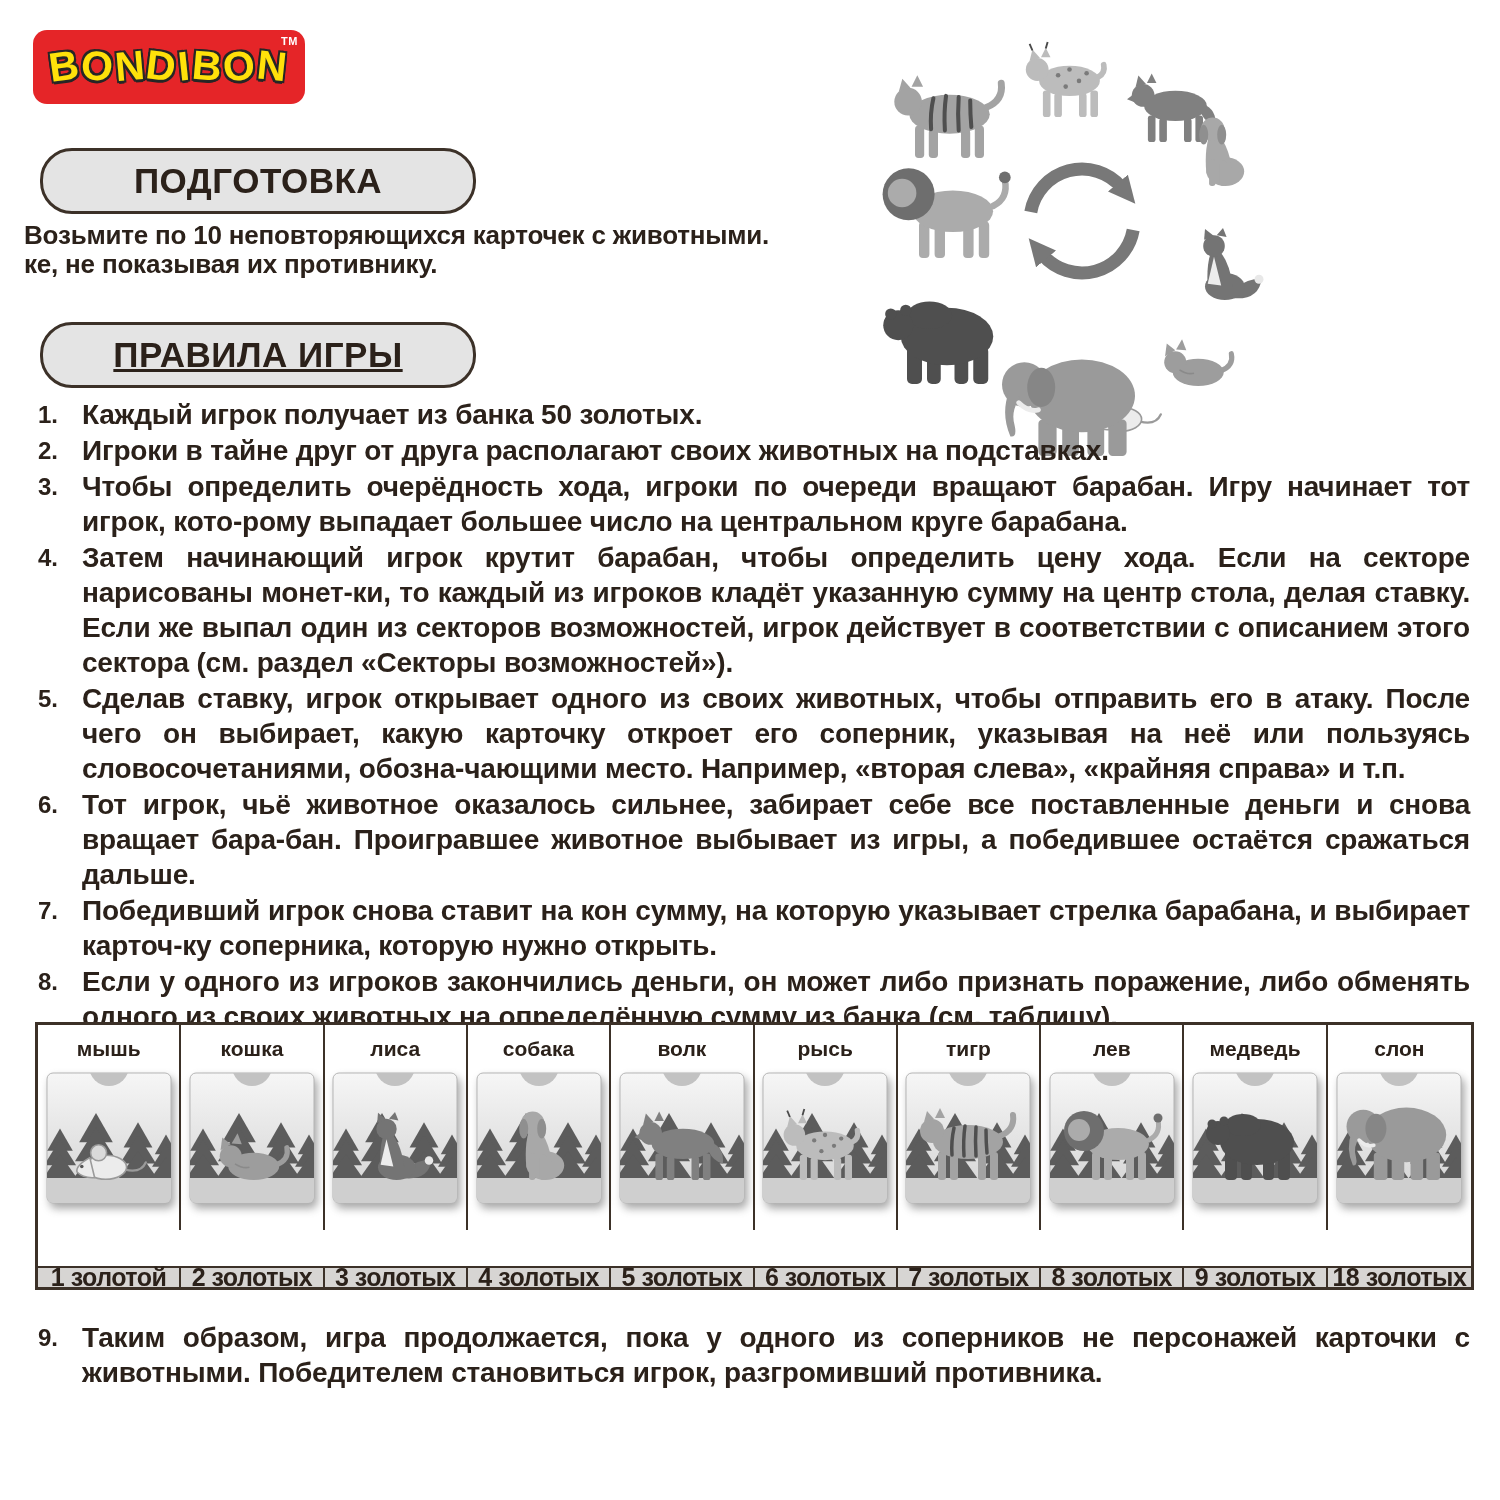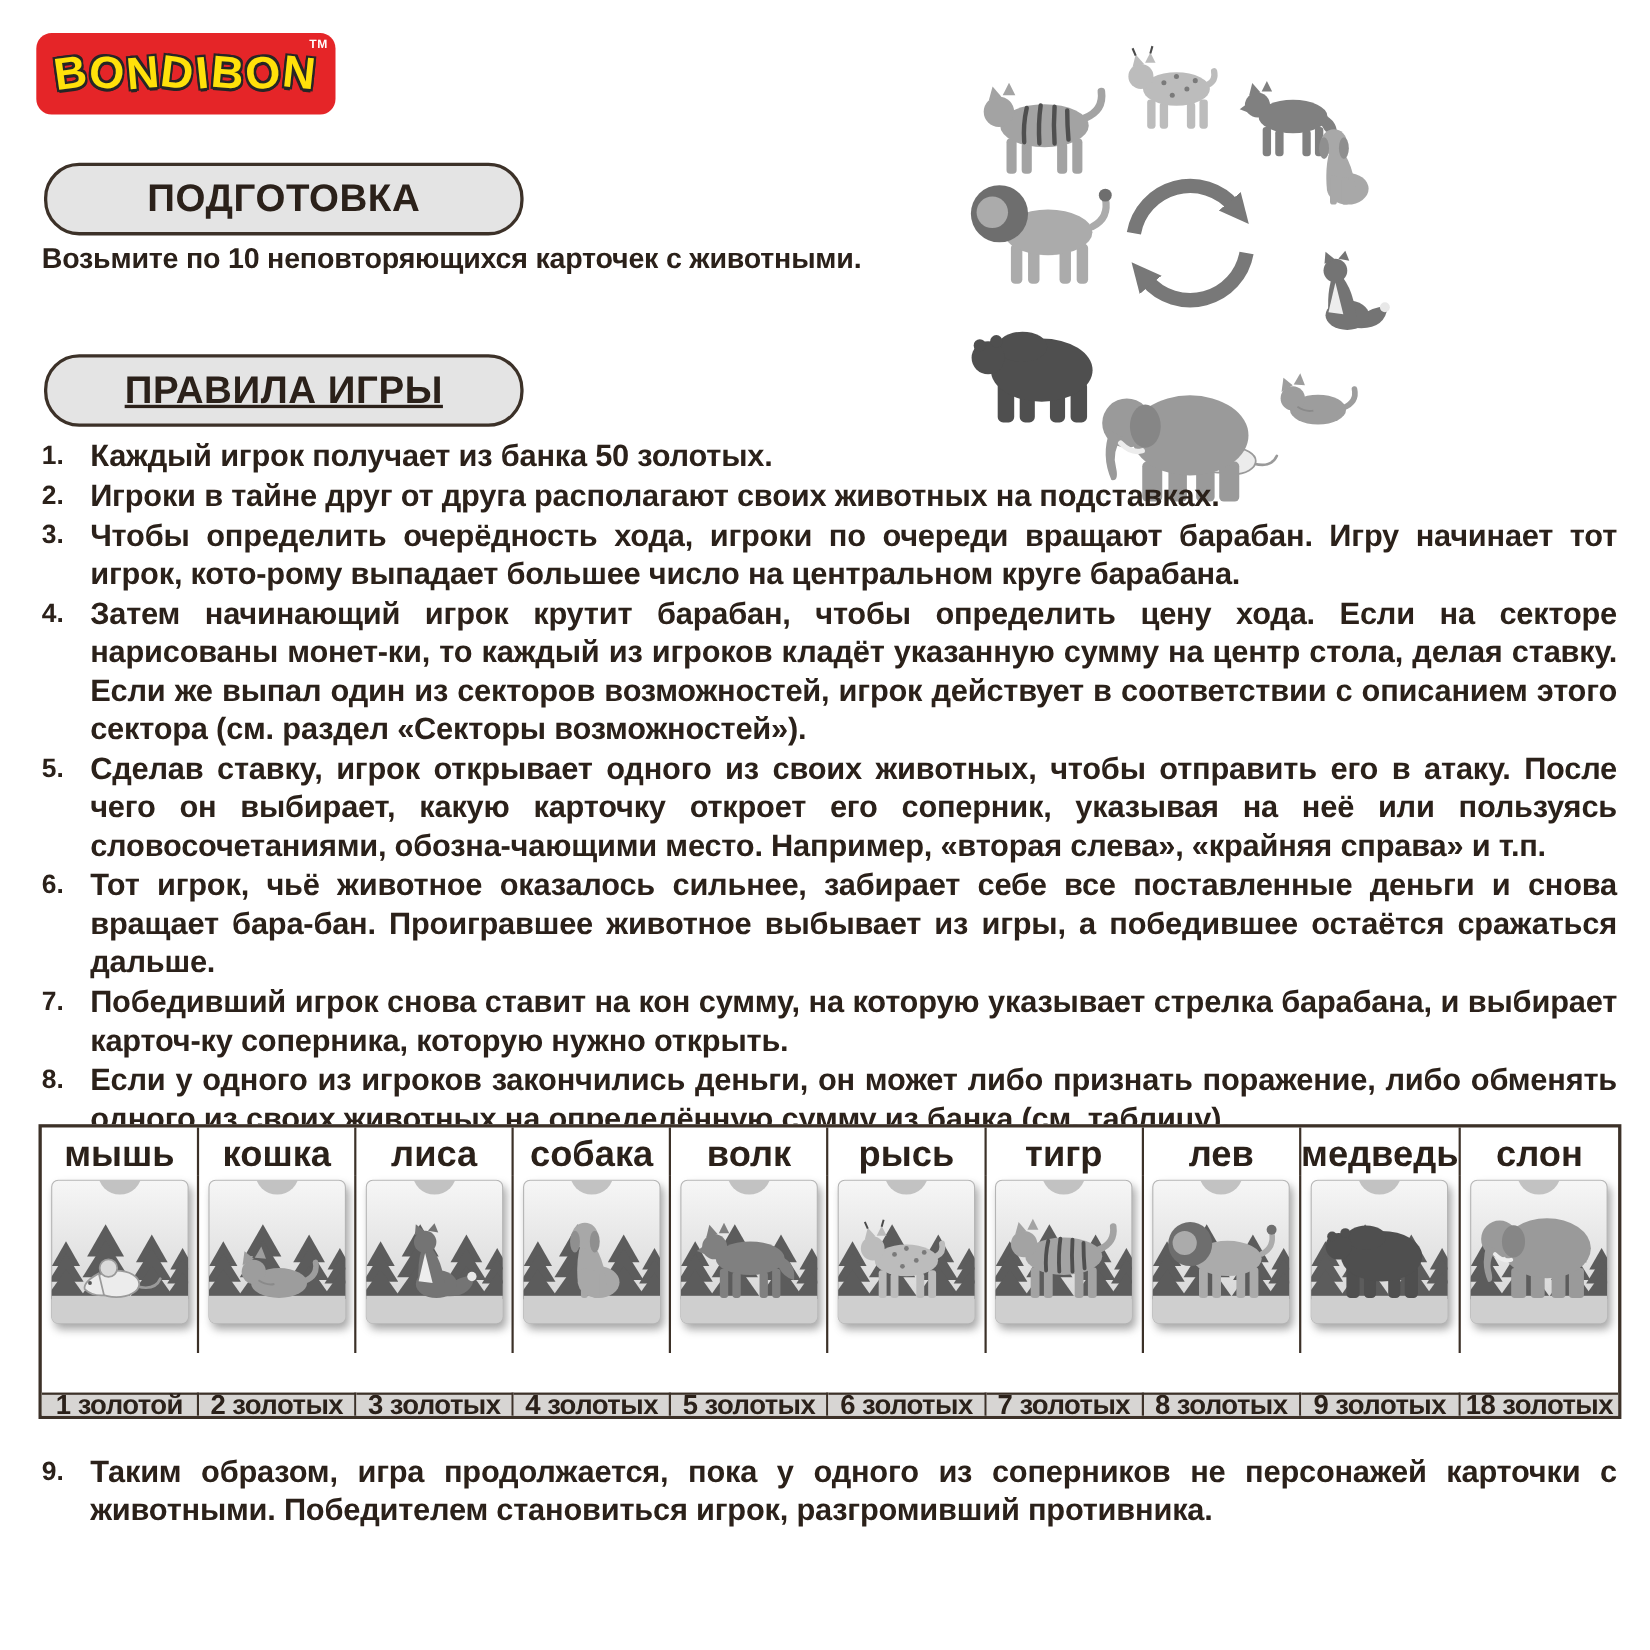--- a/index.html
+++ b/index.html
@@ -25,58 +25,59 @@
   .logo-text span{display:inline-block;}
   .logo-tm{position:absolute;top:5px;right:7px;color:#fff;font-size:11px;font-weight:bold;letter-spacing:.5px;}
 
   
   .pill{position:absolute;left:40px;width:430px;height:60px;background:var(--pill-bg);
         border:3px solid var(--border);border-radius:32px;display:flex;align-items:center;justify-content:center;}
   .pill-title{font-weight:bold;font-size:35px;letter-spacing:.5px;}
   #pill-preparation{top:148px;}
   #pill-rules{top:322px;text-decoration:underline;}
 
-  .prep-body{position:absolute;left:38px;top:221px;width:800px;font-weight:bold;font-size:26px;line-height:29px;letter-spacing:-.2px;}
+  .prep-body{position:absolute;left:24px;top:221px;width:800px;font-weight:bold;font-size:26px;line-height:29px;letter-spacing:-.2px;}
 
   
   .rules-list{position:absolute;left:38px;top:397px;width:1432px;}
   .rule-item{display:flex;margin-bottom:1px;}
   .rule-num{flex:0 0 44px;font-weight:bold;font-size:24px;line-height:35px;}
   .rule-text{flex:1;font-weight:bold;font-size:28px;line-height:35px;text-align:justify;letter-spacing:-.2px;}
   #final-item{position:absolute;left:38px;top:1320px;width:1432px;}
 
   
   .cycle-illustration{position:absolute;left:872px;top:16px;width:400px;height:450px;}
 
   
   .exchange-table{position:absolute;left:35px;top:1022px;width:1433px;border:3px solid var(--border);
         display:grid;grid-template-columns:repeat(10,1fr);grid-template-rows:44px 161px 57px;background:#fff;}
   .et-cell{border-right:2px solid var(--border);display:flex;align-items:center;justify-content:center;}
   .et-cell.last{border-right:none;}
-  .et-head{font-weight:bold;font-size:33px;padding-top:4px;}
+  .et-head{font-weight:bold;font-size:21px;padding-top:4px;}
   .et-img{align-items:flex-start;padding-top:3px;}
   .et-img svg{filter:drop-shadow(3px 5px 4px rgba(60,60,60,.45));}
   .et-price{background:var(--price-bg);border-top:2px solid var(--border);font-weight:bold;font-size:25px;letter-spacing:-.5px;margin-top:36px;}
 </style>
 </head>
 <body>
 
 <div class="page">
 
   <div class="logo">
     <div class="logo-text" id="logo-text"><span style="transform: rotate(-8deg);">B</span><span style="transform: rotate(6deg);">O</span><span style="transform: rotate(-5deg);">N</span><span style="transform: rotate(7deg);">D</span><span style="transform: rotate(-6deg);">I</span><span style="transform: rotate(5deg);">B</span><span style="transform: rotate(-7deg);">O</span><span style="transform: rotate(6deg);">N</span></div>
     <div class="logo-tm">TM</div>
   </div>
 
   <div class="pill" id="pill-preparation">
     <div class="pill-title">ПОДГОТОВКА</div>
   </div>
 
   <div class="prep-body">
     <div>Возьмите по 10 неповторяющихся карточек с животными.</div>
+    <div>ке, не показывая их противнику.</div>
   </div>
 
   <div class="pill" id="pill-rules">
     <div class="pill-title">ПРАВИЛА ИГРЫ</div>
   </div>
 
   <div class="cycle-illustration" id="cycle-illustration"><svg width="400" height="450" viewBox="0 0 400 450">
         <defs>
           <marker id="arrowhead" orient="auto" markerUnits="userSpaceOnUse" markerWidth="34" markerHeight="34" refX="6" refY="15">
             <path d="M0,2 L27,15 L0,28 Z" fill="#787878"></path>

